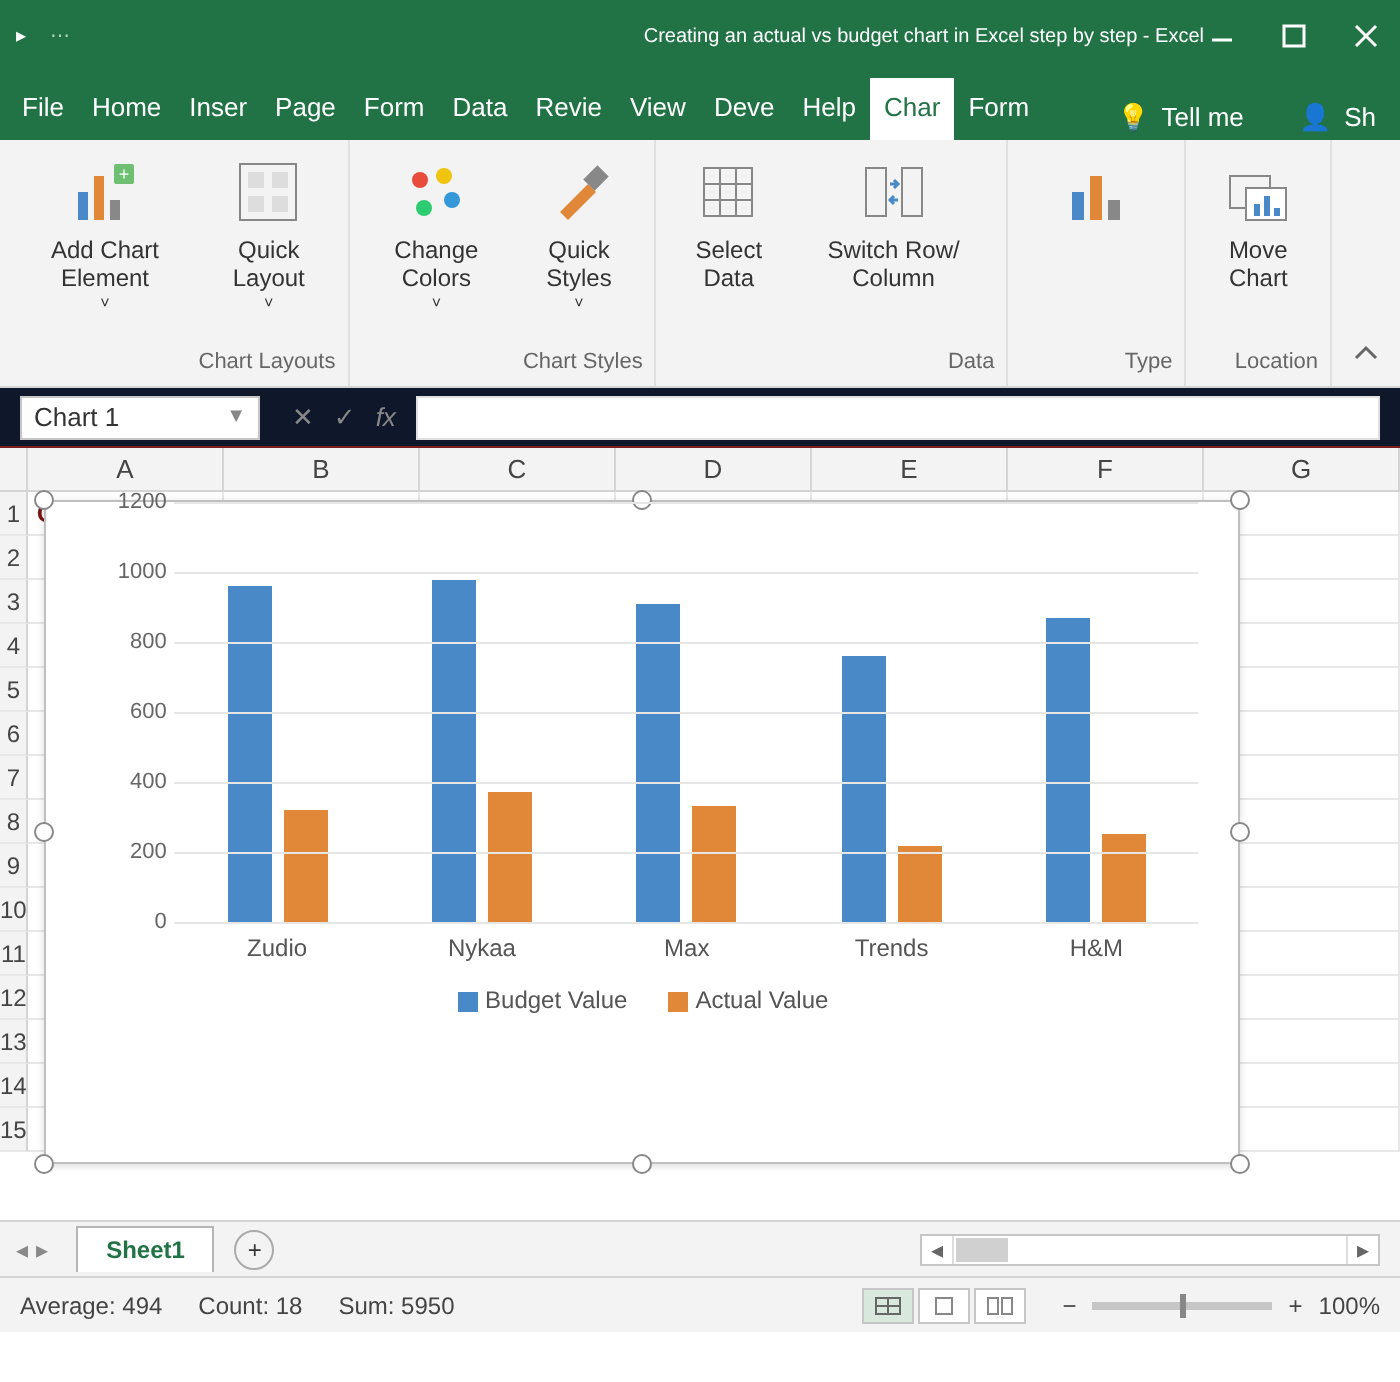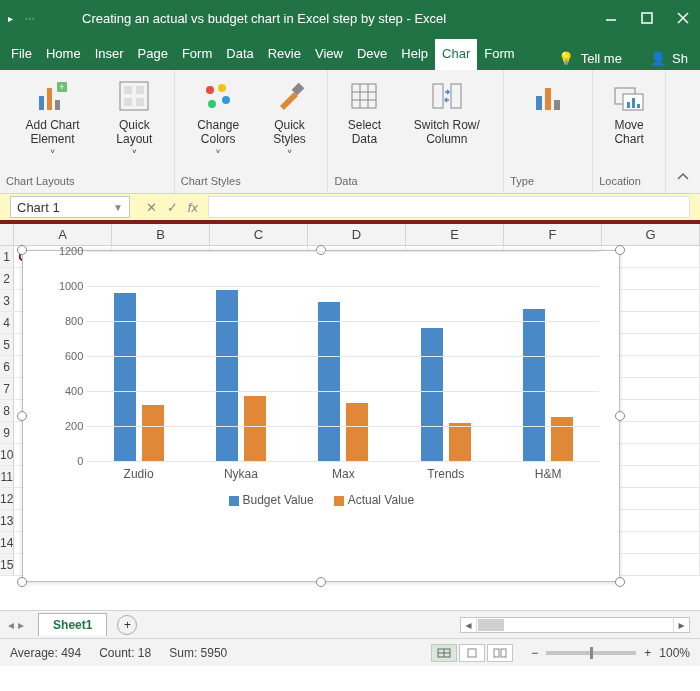--- a/index.html
+++ b/index.html
@@ -1,41 +1,41 @@
 <!DOCTYPE html>
 <html><head>
 <meta charset="utf-8">
 <style>
 * { box-sizing: border-box; margin: 0; padding: 0; font-family: 'Segoe UI', sans-serif; }
 body { width: 700px; height: 691px; overflow: hidden; background: #fff; font-size: 13px; color: #333; }
 
 
 .titlebar { height: 36px; background: #217346; display: flex; align-items: center; color: #fff; padding: 0 8px; }
 .tb-left { width: 50px; display:flex; gap:12px; align-items:center; }
-.tb-title { flex: 1; text-align: left; padding-left: 24px; font-size: 13px; white-space: nowrap; overflow: hidden; }
+.tb-title { flex: 1; text-align: right; padding-left: 24px; font-size: 10px; white-space: nowrap; overflow: hidden; }
 .tb-right { display: flex; gap: 18px; align-items: center; }
 .win-btn { width: 18px; height: 18px; display: flex; align-items: center; justify-content: center; cursor: pointer; }
 
 
 .menubar { height: 34px; background: #217346; display: flex; align-items: flex-end; color: #fff; padding: 0 4px; }
 .menu-tab { padding: 6px 6px 8px; font-size: 13px; cursor: pointer; white-space:nowrap; border: 1px solid transparent; }
 .menu-tab.active { background: #fff; color: #217346; border-color:#fff; }
 .menu-right { margin-left: auto; display:flex; align-items:center; gap:6px; padding: 4px 8px; }
 
 
 .ribbon { height: 124px; background: #f3f3f3; border-bottom: 1px solid #d4d4d4; display: flex; }
 .rgroup { display:flex; flex-direction:column; border-right:1px solid #e0e0e0; padding:4px 6px 2px; }
 .rgroup-body { flex:1; display:flex; align-items:flex-start; gap:2px; }
-.rgroup-label { text-align:left; font-size:11px; color:#666; padding:2px 0 4px; }
+.rgroup-label { text-align:right; font-size:11px; color:#666; padding:2px 0 4px; }
 .rbtn { display:flex; flex-direction:column; align-items:center; justify-content:flex-start; padding:4px 4px; min-width:52px; cursor:pointer; text-align:center; font-size:12px; line-height:1.2; }
 .rbtn .ricon { width:36px; height:36px; margin-bottom:4px; display:flex; align-items:center; justify-content:center; }
 .ribbon-collapse { margin-left:auto; padding:6px 10px; align-self:flex-end; cursor:pointer; color:#666; }
 
 
-.fxrow { height: 30px; border-bottom:4px solid #7f1d1d; display:flex; align-items:center; background:#fef9c3; }
+.fxrow { height: 30px; border-bottom:1px solid #7f1d1d; display:flex; align-items:center; background:#0f172a; }
 .namebox { width:120px; height:22px; border:1px solid #c6c6c6; margin:0 6px 0 10px; display:flex; align-items:center; padding:0 6px; font-size:13px; background:#fff; justify-content:space-between; }
 .namebox span.dd { color:#888; font-size:10px; }
 .fxbtns { display:flex; gap:10px; padding:0 10px; color:#888; }
 .fxbar { flex:1; height:22px; border:1px solid #e0e0e0; margin-right:10px; padding:0 6px; background:#fff; }
 
 
 .grid { position:relative; height:386px; background:#fff; }
 .colhead { display:flex; height:22px; border-bottom:1px solid #d4d4d4; }
 .corner { width:36px; border-right:1px solid #d4d4d4; background:#f3f3f3; }
 .ch { flex:0 0 98px; text-align:center; font-size:13px; color:#444; background:#f3f3f3; border-right:1px solid #d4d4d4; line-height:22px; }

